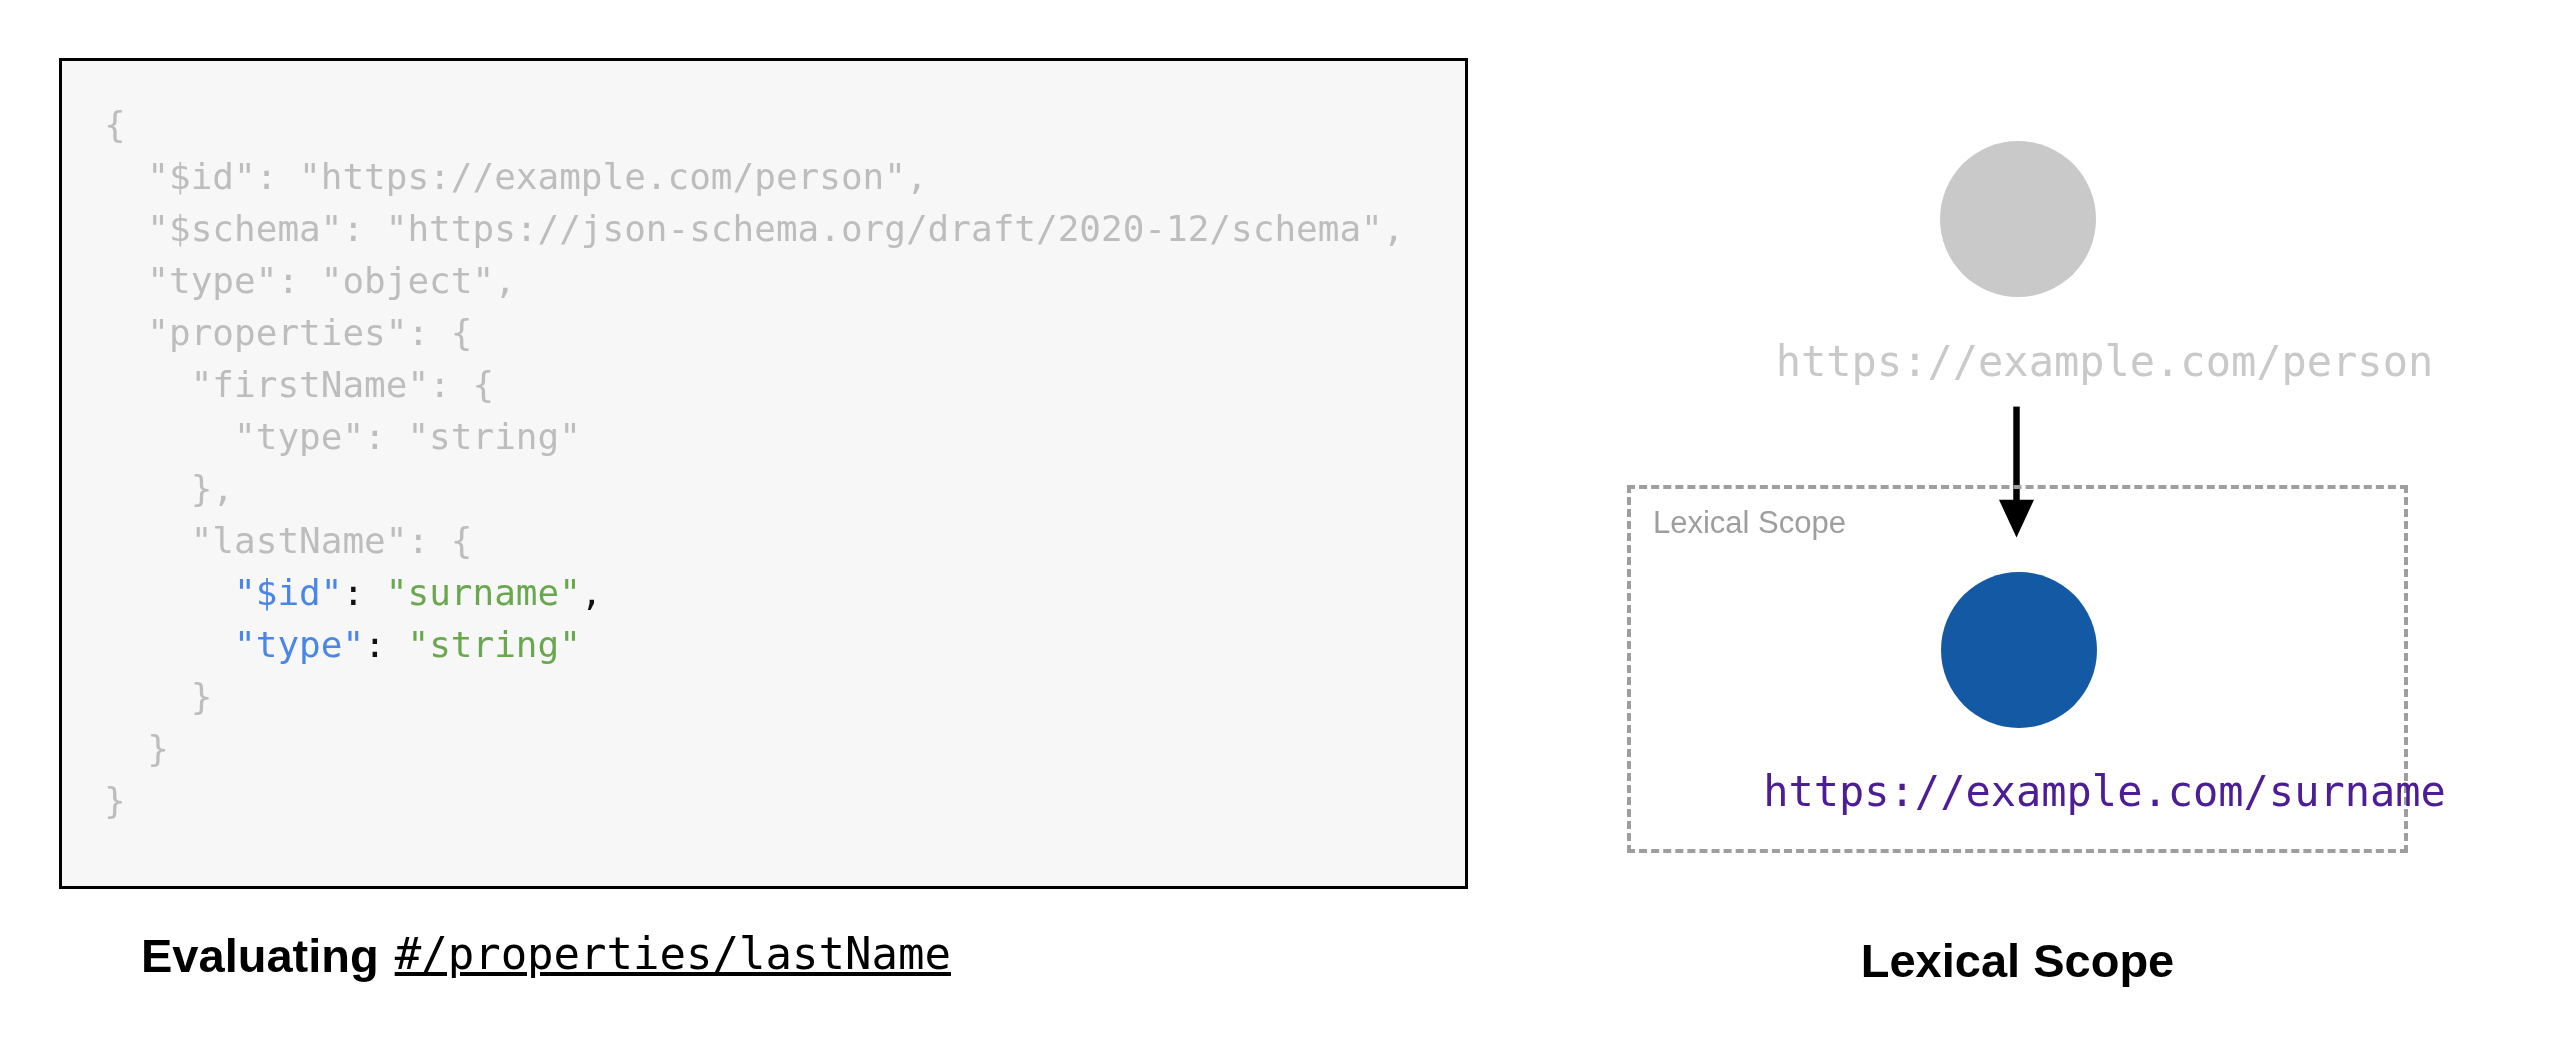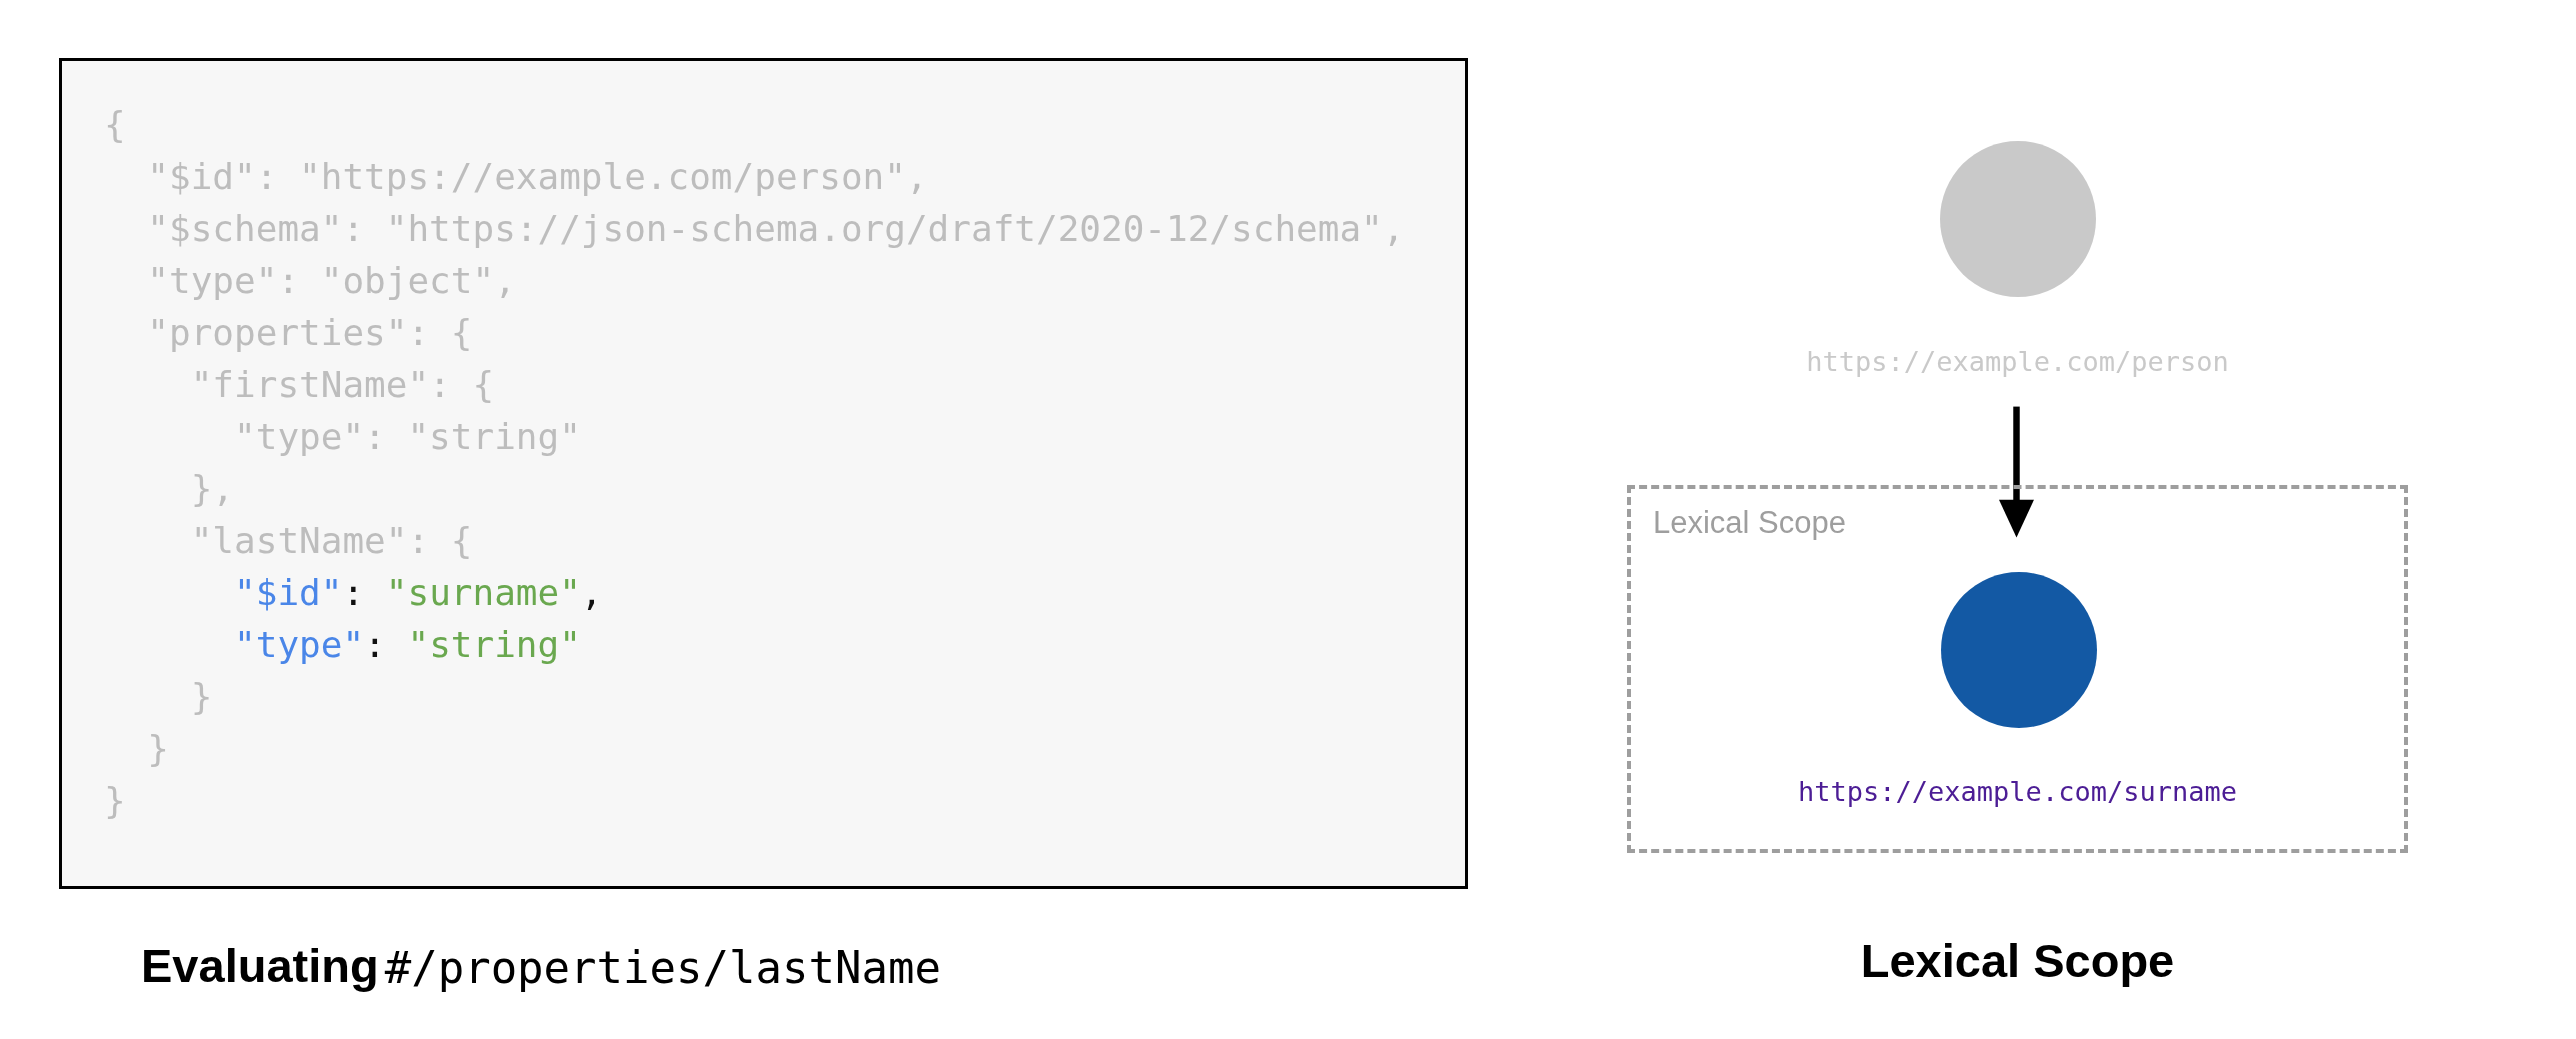--- a/index.html
+++ b/index.html
@@ -44,34 +44,35 @@
   .tok-value { color: #6aa84f; }
   .tok-punct { color: #111111; }
 
   
   .caption-left {
     position: absolute;
     left: 141px;
     top: 928px;
     height: 65px;
     display: flex;
-    align-items: flex-end;
+    align-items: flex-start;
     white-space: pre;
   }
   .caption-left .bold-part {
     font-family: "Liberation Sans", sans-serif;
     font-weight: 700;
     font-size: 47px;
     color: #000000;
   }
   .caption-left .mono-part {
     font-family: "DejaVu Sans Mono", monospace;
     font-size: 44px;
     color: #000000;
-    margin-left: 6px;
+    margin-left: 16px;
+    text-decoration: underline;
   }
   .caption-right {
     position: absolute;
     left: 1627px;
     top: 928px;
     width: 781px;
     height: 65px;
     display: flex;
     align-items: center;
     justify-content: center;
@@ -93,25 +94,25 @@
     top: 141px;
     background: #c9c9c9;
   }
   .circle-child {
     left: 1941px;
     top: 572px;
     background: #1359a4;
   }
   .uri-text {
     position: absolute;
-    left: 1627px;
+    left: 1714px;
     width: 781px;
     text-align: center;
     font-family: "DejaVu Sans Mono", monospace;
-    font-size: 27px;
+    font-size: 42px;
     line-height: 52px;
     white-space: pre;
   }
   .uri-parent {
     top: 336px;
     color: #c9c9c9;
   }
   .uri-child {
     top: 766px;
     color: #4c1d95;

